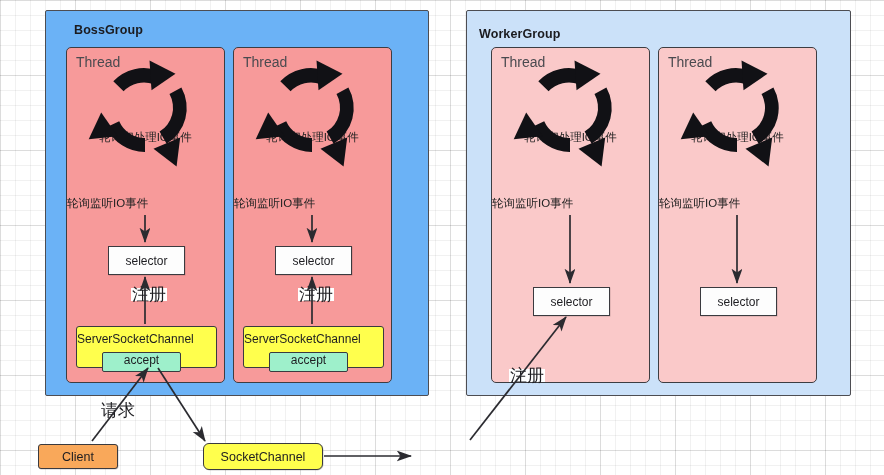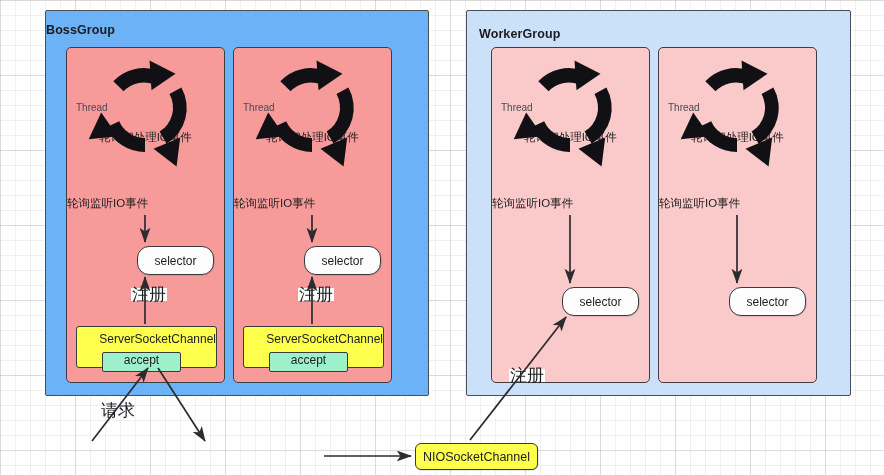--- a/index.html
+++ b/index.html
@@ -34,53 +34,51 @@
     color:#1b1b1f;
     letter-spacing:.1px;
   }
   .thread{
     border:1.6px solid #3d3d42;
     border-radius:5px;
   }
   .thread-label{
     position:absolute;
     left:9px;top:6px;
-    font-size:10px;
+    font-size:14px;
     color:#4a4a4f;
-    margin-top:48px;
   }
   .cycle-label{
     position:absolute;
     width:100%;
     text-align:center;
     font-size:11.5px;
     color:#222;
     white-space:nowrap;
   }
   .poll-label{
     position:absolute;
     width:100%;
     font-size:11.5px;
     color:#222;
     white-space:nowrap;
   }
   .selector{
     background:#fdfdfd;
     border:1.5px solid #3a3a3f;
-    border-radius:12px;
+    border-radius:0;
     display:flex;align-items:center;justify-content:center;
     font-size:12px;color:#1d1d21;
     box-shadow:0.5px 0.5px 0 rgba(0,0,0,.18);
-    margin-left:29px;
   }
   .ssc{
     background:#ffff4d;
     border:1.4px solid #3a3a3f;
     border-radius:3px;
-    display:flex;align-items:flex-start;justify-content:flex-end;
+    display:flex;align-items:flex-start;justify-content:flex-start;
     font-size:12px;color:#1d1d21;
     padding-top:5px;
   }
   .accept{
     background:#9ef0cb;
     border:1.4px solid #3a3a3f;
     border-radius:2px;
     display:flex;justify-content:center;
     font-size:12px;color:#1d1d21;
   }
@@ -111,21 +109,21 @@
   }
   .edge-label.plain{background:transparent;}
   svg.ov{position:absolute;left:0;top:0;width:884px;height:475px;pointer-events:none;}
 </style>
 </head>
 <body>
 
 <div id="canvas">
 
   <div class="box group" style="left:45px;top:10px;width:384px;height:386px;background:#6bb2f6;">
-    <div class="group-title" style="left:0;top:12px;">BossGroup</div>
+    <div class="group-title" style="left:28px;top:12px;">BossGroup</div>
   </div>
 
   <div class="box thread" style="left:66px;top:47px;width:159px;height:336px;background:#f79a9a;">
     <div class="thread-label">Thread</div>
     <div class="cycle-label" style="top:82px;">轮询和处理IO事件</div>
     <div class="poll-label" style="top:148px;">轮询监听IO事件</div>
     <div class="box selector" style="left:41px;top:198px;width:77px;height:29px;">
       <span>selector</span>
     </div>
     <div class="box ssc" style="left:9px;top:278px;width:141px;height:42px;">
@@ -170,22 +168,25 @@
     <div class="thread-label">Thread</div>
     <div class="cycle-label" style="top:82px;">轮询和处理IO事件</div>
     <div class="poll-label" style="top:148px;">轮询监听IO事件</div>
     <div class="box selector" style="left:41px;top:239px;width:77px;height:29px;">
       <span>selector</span>
     </div>
   </div>
 
   <div class="edge-label" style="left:509px;top:369px;">注册</div>
 
-  <div class="box chan" style="left:415px;top:443px;width:123px;height:27px;">
-    <span>NIOSocketChannel</span>
+  <div class="box client" style="left:38px;top:444px;width:80px;height:25px;">
+    <span>Client</span>
+  </div>
+  <div class="box chan" style="left:203px;top:443px;width:120px;height:27px;">
+    <span>SocketChannel</span>
   </div>
   <div class="edge-label plain" style="left:100px;top:404px;">请求</div>
 
   <svg class="ov" viewBox="0 0 884 475">
     <defs>
       <marker id="ah" markerWidth="10" markerHeight="10" refX="8.4" refY="3.2" orient="auto" markerUnits="strokeWidth">
         <path d="M0,0 L9,3.2 L0,6.4 L2.2,3.2 z" fill="#2b2b30"></path>
       </marker>
     </defs>
 

